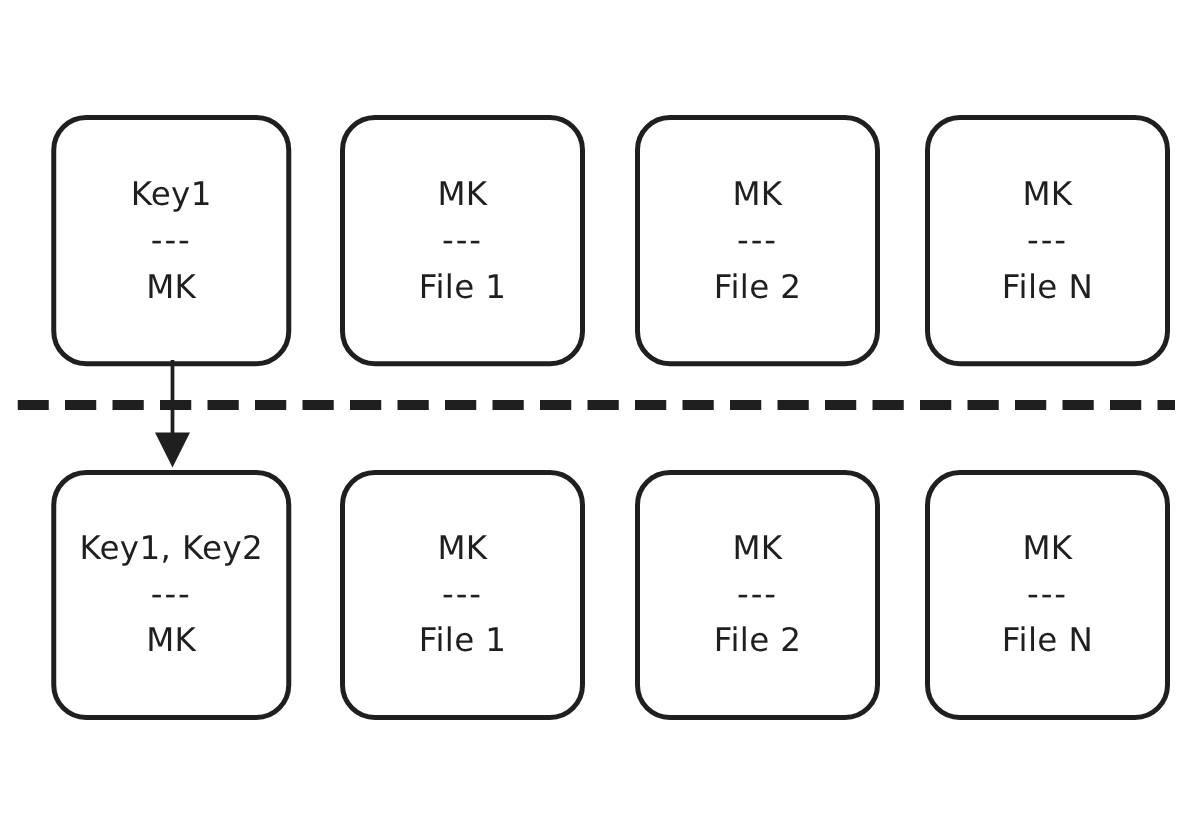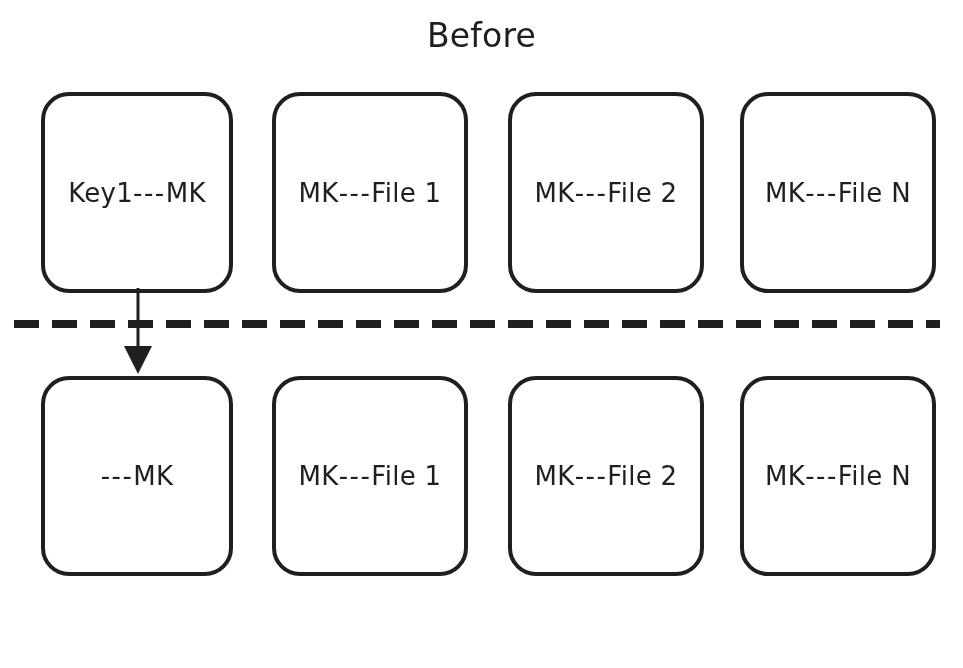--- a/index.html
+++ b/index.html
@@ -40,21 +40,21 @@
   #caption-after  { top: 594px; }
 
   
   .node {
     position: absolute;
     box-sizing: border-box;
     border: 4px solid #1f1f1f;
     border-radius: 28px;
     background: #ffffff;
     display: flex;
-    flex-direction: row;
+    flex-direction: column;
     align-items: center;
     justify-content: center;
   }
   .node .line {
     font-size: 26px;
     line-height: 40px;
     color: #1f1f1f;
     text-align: center;
     white-space: nowrap;
     letter-spacing: 0.3px;
@@ -95,21 +95,20 @@
     top: 288px;
     width: 52px;
     height: 92px;
   }
 </style>
 </head>
 <body>
 
 <div id="canvas">
 
-  <div id="caption-before" class="caption">Before</div>
 
   <div class="node row-top col-1">
     <div class="line">Key1</div>
     <div class="line sep">---</div>
     <div class="line">MK</div>
   </div>
 
   <div class="node row-top col-2">
     <div class="line">MK</div>
     <div class="line sep">---</div>
@@ -135,20 +134,21 @@
   </div>
 
   <div id="arrow">
     <svg width="52" height="92" viewBox="0 0 52 92">
       <line x1="26" y1="0" x2="26" y2="62" stroke="#1f1f1f" stroke-width="3"></line>
       <polygon points="12,58 40,58 26,86" fill="#1f1f1f"></polygon>
     </svg>
   </div>
 
   <div class="node row-bottom col-1">
+    <div class="line">Key1, Key2</div>
     <div class="line sep">---</div>
     <div class="line">MK</div>
   </div>
 
   <div class="node row-bottom col-2">
     <div class="line">MK</div>
     <div class="line sep">---</div>
     <div class="line">File 1</div>
   </div>
 

